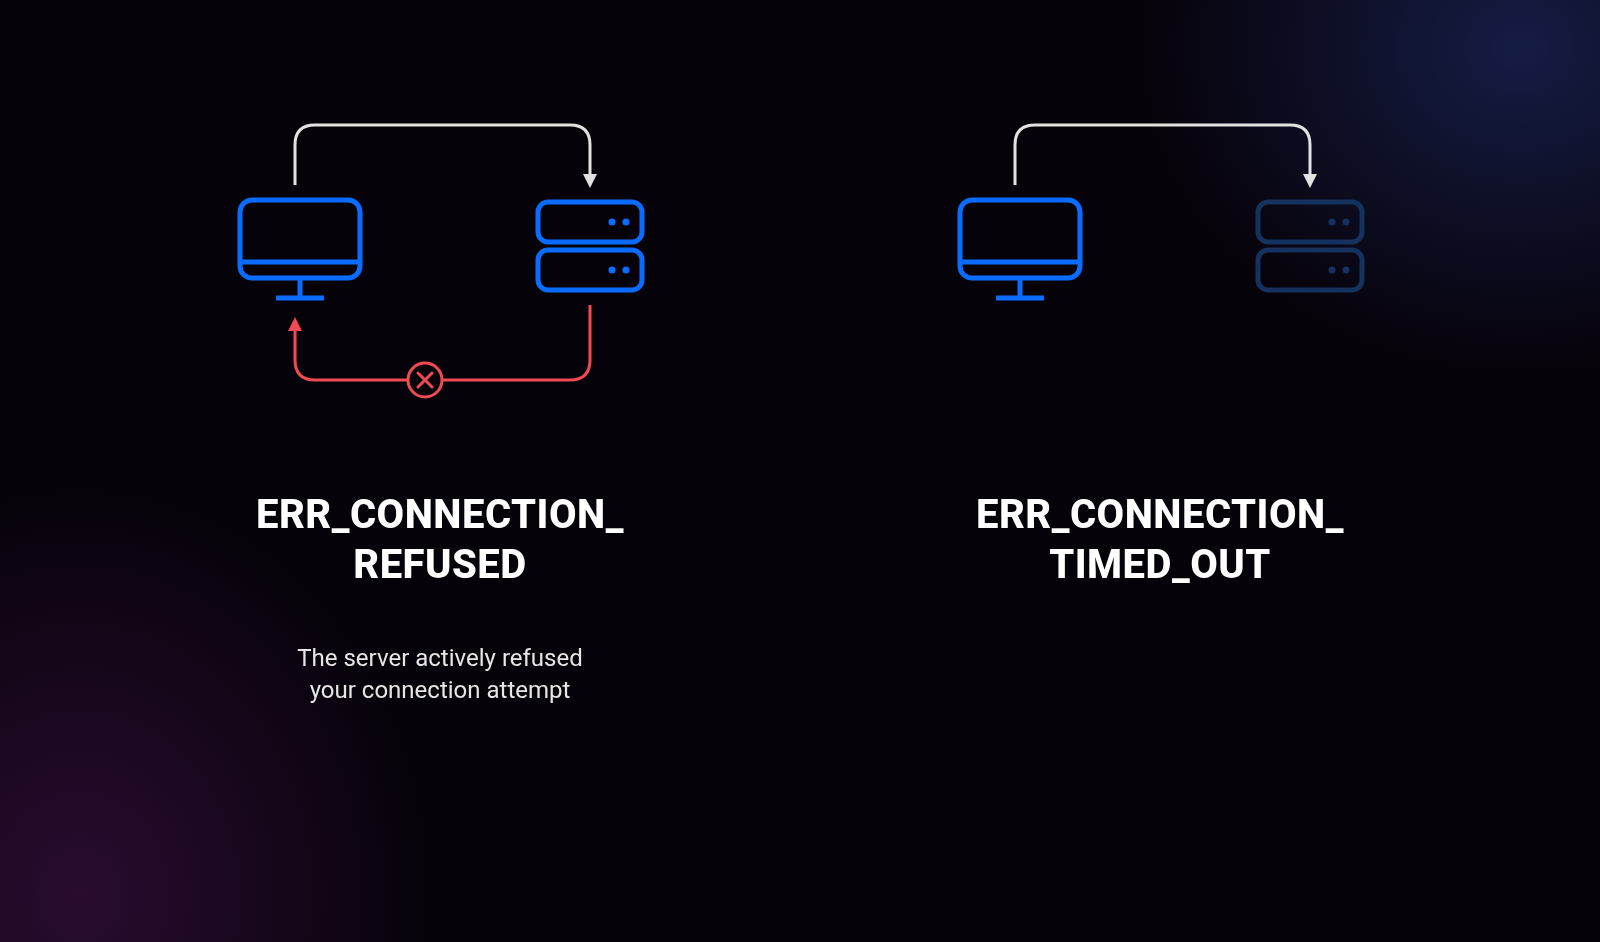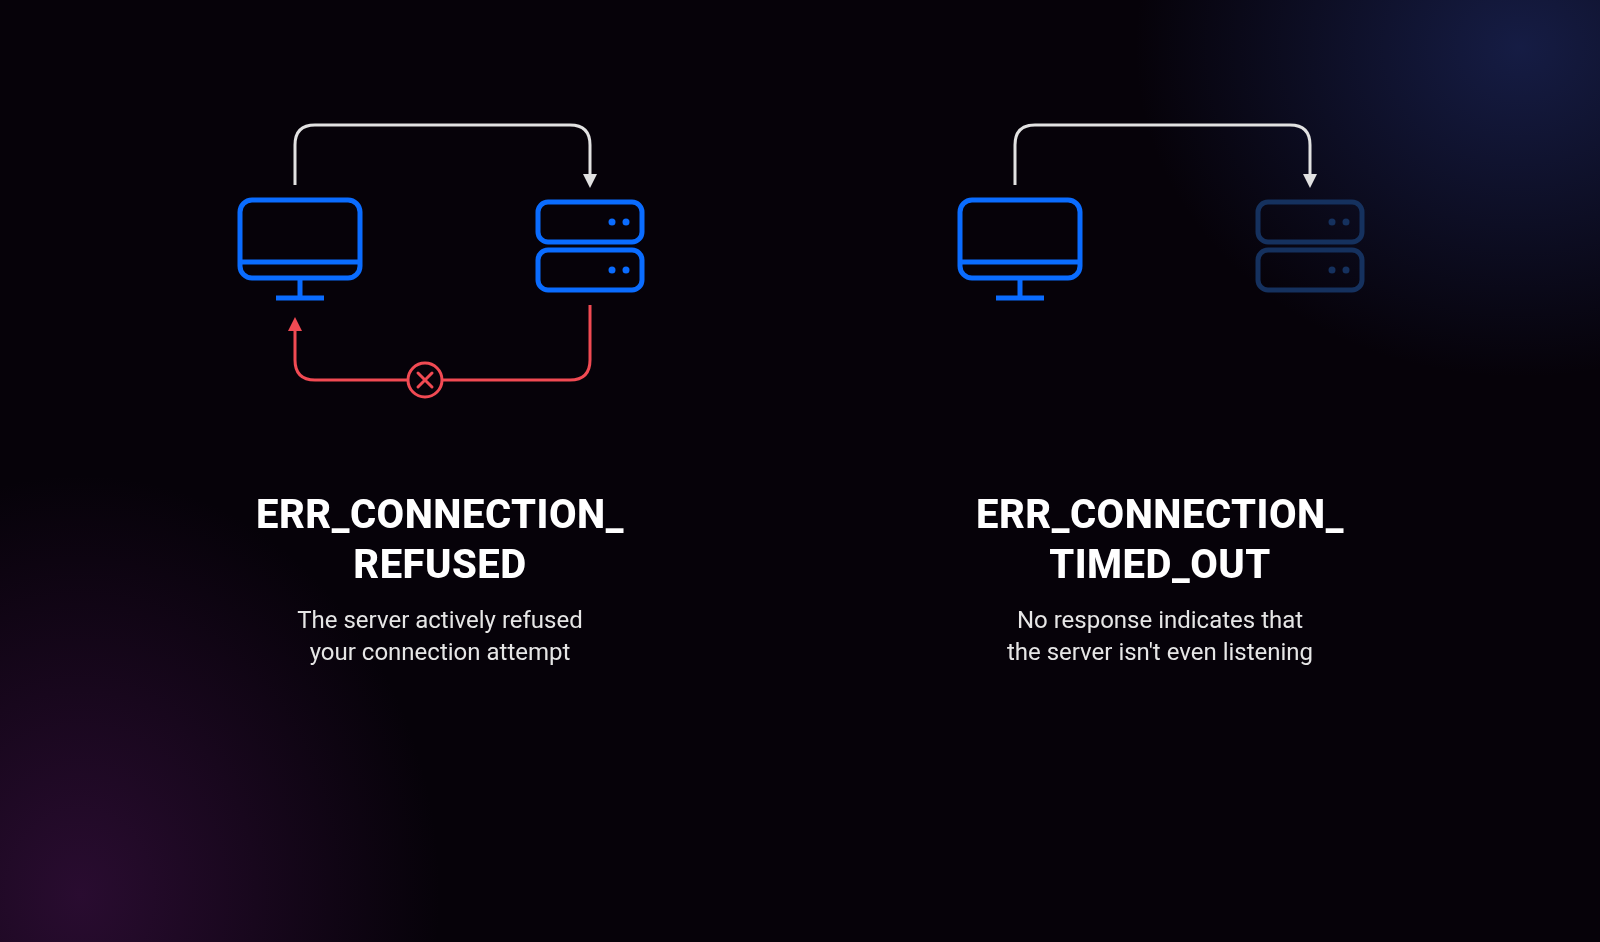--- a/index.html
+++ b/index.html
@@ -33,21 +33,21 @@
     position: relative;
     margin-bottom: 60px;
   }
   .title {
     color: #ffffff;
     font-size: 40px;
     font-weight: 800;
     text-align: center;
     line-height: 1.25;
     letter-spacing: 0.5px;
-    margin-bottom: 14px;
+    margin-bottom: 52px;
     white-space: pre-line;
   }
   .desc {
     color: #e6e6e6;
     font-size: 24px;
     font-weight: 400;
     text-align: center;
     line-height: 1.35;
     white-space: pre-line;
   }
@@ -122,17 +122,15 @@
           <circle cx="426" cy="132" r="3.5" fill="#15315e" stroke="none"></circle>
           <rect x="338" y="160" width="104" height="40" rx="10"></rect>
           <circle cx="412" cy="180" r="3.5" fill="#15315e" stroke="none"></circle>
           <circle cx="426" cy="180" r="3.5" fill="#15315e" stroke="none"></circle>
         </g>
 
       </svg>
     </div>
     <div class="title">ERR_CONNECTION_
 TIMED_OUT</div>
-    <div class="desc">No response indicates that
-the server isn't even listening</div>
   </div>
 
 </div>
 
 </body></html>

